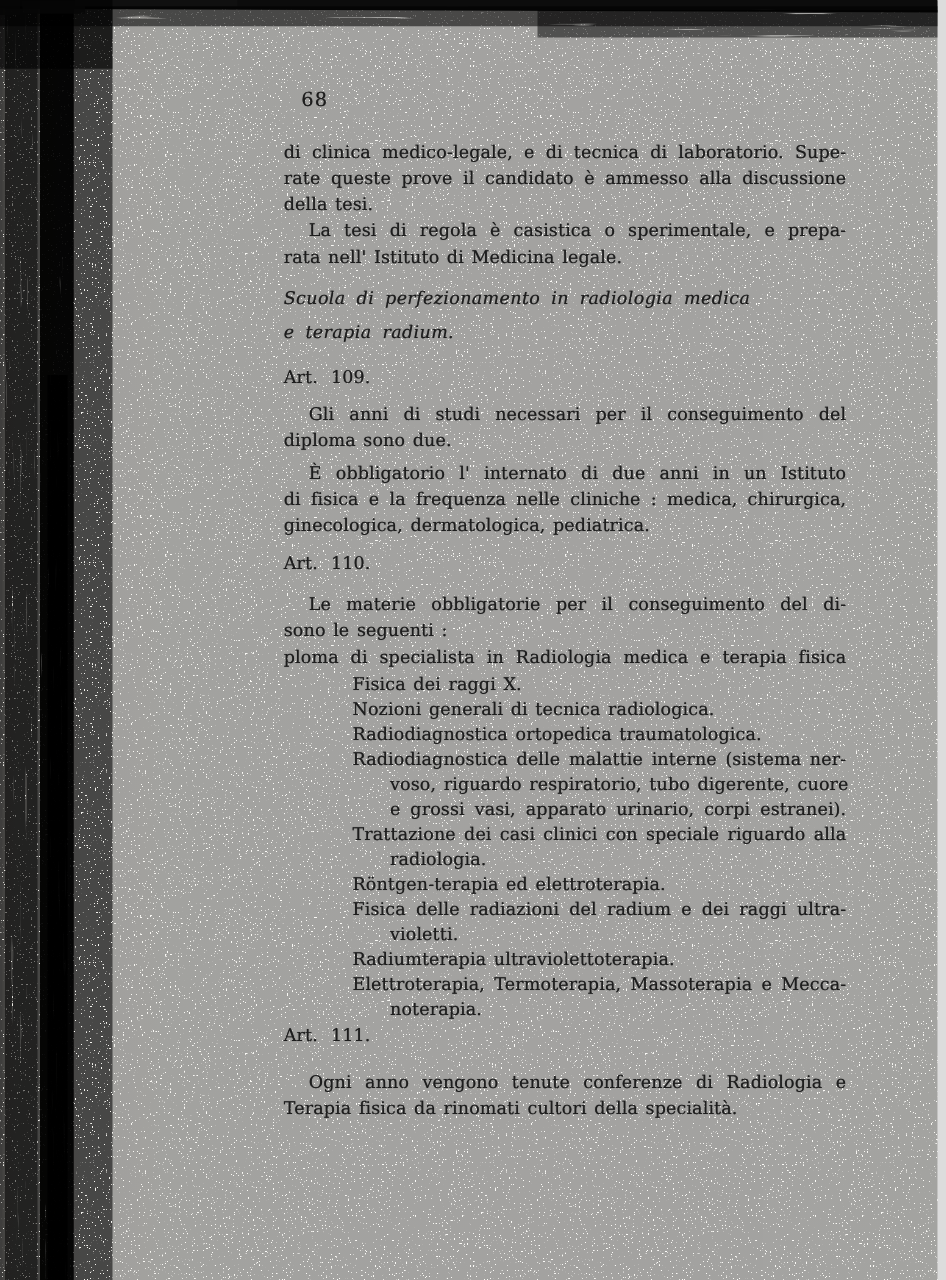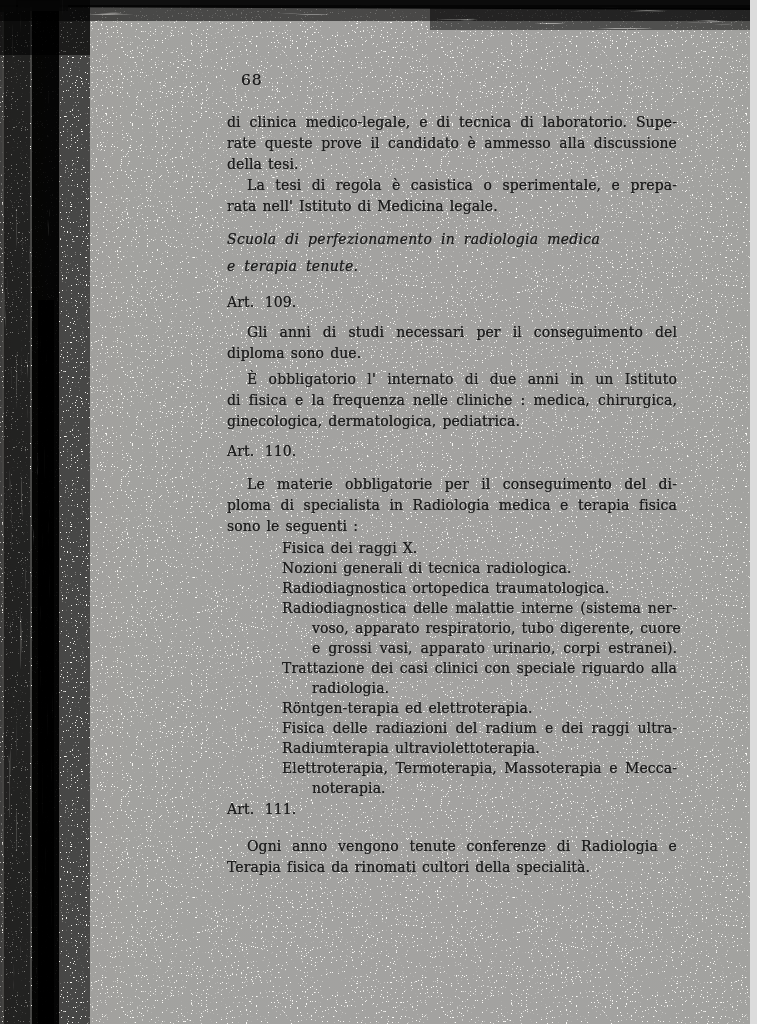--- a/index.html
+++ b/index.html
@@ -88,21 +88,21 @@
       <div class="ln">della tesi.</div>
     </div>
 
     <div>
       <div class="ln j ind">La tesi di regola è casistica o sperimentale, e prepa-</div>
       <div class="ln">rata nell' Istituto di Medicina legale.</div>
     </div>
 
     <div class="heading m9">
       <div class="ln c">Scuola di perfezionamento in radiologia medica</div>
-      <div class="ln c">e terapia tenute.</div>
+      <div class="ln c">e terapia radium.</div>
     </div>
 
     <div class="art m12">
       <div class="ln c">Art. 109.</div>
     </div>
 
     <div class="m9">
       <div class="ln j ind">Gli anni di studi necessari per il conseguimento del</div>
       <div class="ln">diploma sono due.</div>
     </div>
@@ -112,48 +112,49 @@
       <div class="ln j">di fisica e la frequenza nelle cliniche : medica, chirurgica,</div>
       <div class="ln">ginecologica, dermatologica, pediatrica.</div>
     </div>
 
     <div class="art m9">
       <div class="ln c">Art. 110.</div>
     </div>
 
     <div class="m12">
       <div class="ln j ind">Le materie obbligatorie per il conseguimento del di-</div>
+      <div class="ln">sono le seguenti :</div>
       <div class="ln j">ploma di specialista in Radiologia medica e terapia fisica</div>
-      <div class="ln">sono le seguenti :</div>
     </div>
 
     <div class="list m1">
       <div>
         <div class="ln li1">Fisica dei raggi X.</div>
       </div>
       <div>
         <div class="ln li1">Nozioni generali di tecnica radiologica.</div>
       </div>
       <div>
         <div class="ln li1">Radiodiagnostica ortopedica traumatologica.</div>
       </div>
       <div>
         <div class="ln li1 j">Radiodiagnostica delle malattie interne (sistema ner-</div>
-        <div class="ln li2 j">voso, apparato respiratorio, tubo digerente, cuore</div>
+        <div class="ln li2 j">voso, riguardo respiratorio, tubo digerente, cuore</div>
         <div class="ln li2 j">e grossi vasi, apparato urinario, corpi estranei).</div>
       </div>
       <div>
         <div class="ln li1 j">Trattazione dei casi clinici con speciale riguardo alla</div>
         <div class="ln li2">radiologia.</div>
       </div>
       <div>
         <div class="ln li1">Röntgen-terapia ed elettroterapia.</div>
       </div>
       <div>
         <div class="ln li1 j">Fisica delle radiazioni del radium e dei raggi ultra-</div>
+        <div class="ln li2">violetti.</div>
       </div>
       <div>
         <div class="ln li1">Radiumterapia ultraviolettoterapia.</div>
       </div>
       <div>
         <div class="ln li1 j">Elettroterapia, Termoterapia, Massoterapia e Mecca-</div>
         <div class="ln li2">noterapia.</div>
       </div>
     </div>
 

